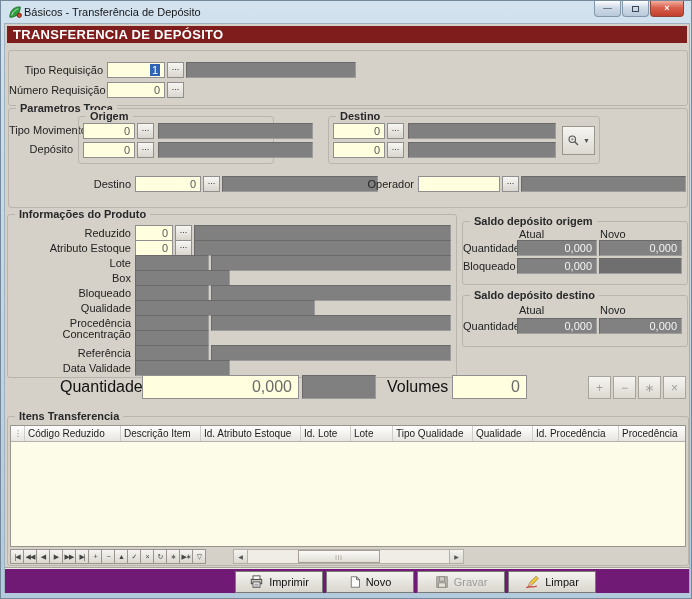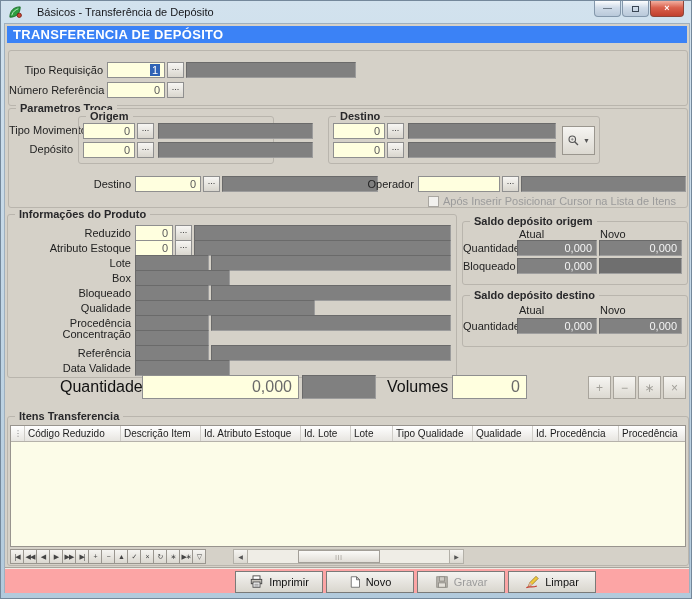--- a/index.html
+++ b/index.html
@@ -2,33 +2,33 @@
 <html><head>
 <meta charset="utf-8">
 <style>
   * { box-sizing: border-box; margin: 0; padding: 0; }
   html,body { background:#8ea4b4; }
   body { font-family:"Liberation Sans", sans-serif; font-size:11px; color:#1a1a1a; }
   .win { position:relative; width:692px; height:599px; background:linear-gradient(#d2e2ee,#b2cadc);
          border:1px solid #74889b; overflow:hidden; }
   
   .titlebar { position:absolute; left:0; top:0; right:0; height:22px; display:flex; align-items:center;
-              padding-left:7px; gap:14px; }
+              padding-left:7px; gap:1px; }
   .title-text { font-size:11px; color:#15161a; }
   .winbtns { position:absolute; right:7px; top:0; display:flex; gap:1px; }
   .wbtn { width:27px; height:16px; border:1px solid #8397ab; border-top:none; border-radius:0 0 4px 4px;
           background:linear-gradient(#fdfeff,#cfdbe8 45%,#b9c9da); display:flex; align-items:center;
           justify-content:center; font-size:9px; color:#3a4654; line-height:1; }
   .wbtn.close { width:34px; background:linear-gradient(#f3b0a0,#d9604c 45%,#c1402e); color:#fff;
                 border-color:#8f4438; font-weight:bold; }
   .maxbox { width:7px; height:6px; border:1px solid #3a4654; display:inline-block; }
   
   .content { position:absolute; left:3px; top:22px; width:686px; height:570px; background:#d5d1c8;
              border:1px solid #9fb0bf; }
-  .appheader { position:absolute; left:2px; top:2px; width:680px; height:17px; background:#3b82f6;
+  .appheader { position:absolute; left:2px; top:2px; width:680px; height:17px; background:#7f1d1d;
                color:#fff; font-weight:bold; font-size:13px; display:flex; align-items:center;
                padding-left:6px; letter-spacing:.3px; }
   
   .grp { position:absolute; border:1px solid #b9b5ad; border-radius:3px; }
   .gtitle { position:absolute; top:-7px; left:7px; background:#d5d1c8; padding:0 4px; font-weight:bold;
             font-size:11px; color:#28282a; white-space:nowrap; }
   .lbl { position:absolute; text-align:right; white-space:nowrap; color:#222; }
   .ylw { position:absolute; height:16px; background:#ffffdf; border:1px solid #8f8f8f;
          text-align:right; padding:1px 4px 0 2px; color:#5a5a5a; overflow:hidden; }
   .sel { background:#2f63b5; color:#fff; padding:0 2px; }
@@ -69,21 +69,21 @@
             color:#444; letter-spacing:-1px; white-space:nowrap; overflow:hidden; }
   .hscroll { position:absolute; height:15px; background:#efede6; border:1px solid #b3b0a8; display:flex; }
   .harrow { width:14px; height:13px; background:linear-gradient(#f5f4f1,#dbd8d0); border-right:1px solid #b3b0a8;
             font-size:6px; display:flex; align-items:center; justify-content:center; color:#555; }
   .harrow.r { border-right:none; border-left:1px solid #b3b0a8; }
   .htrack { position:relative; flex:1; }
   .hthumb { position:absolute; left:50px; top:0; width:82px; height:13px;
             background:linear-gradient(#fbfaf8,#e2dfd8); border:1px solid #a39f98; font-size:6px;
             color:#8a867e; display:flex; align-items:center; justify-content:center; letter-spacing:1px; }
   
-  .footer { position:absolute; left:0; top:543px; width:684px; height:26px; background:#fca5a5;
+  .footer { position:absolute; left:0; top:543px; width:684px; height:26px; background:#701a75;
             border-top:1px solid #a8a49c; box-shadow:inset 0 1px 0 #eeebe5; }
   .fbtn { position:absolute; top:3px; width:88px; height:22px; background:linear-gradient(#f4f3f0,#d9d6ce);
           border:1px solid #7a7a78; display:flex; align-items:center; justify-content:center; gap:5px;
           font-size:11px; color:#111; }
   .fbtn.disabled { color:#9b9b9b; }
   .icon { display:inline-flex; }
 </style>
 </head>
 <body>
 
@@ -109,21 +109,21 @@
 
   <div class="content">
 
     <div class="appheader">TRANSFERENCIA DE DEPÓSITO</div>
 
     <div class="grp" style="left:3px;top:26px;width:680px;height:56px">
       <div class="lbl" style="left:0;top:13px;width:94px">Tipo Requisição</div>
       <div class="ylw" style="left:98px;top:11px;width:58px"><span class="sel">1</span></div>
       <div class="dots" style="left:158px;top:11px">...</div>
       <div class="ro" style="left:177px;top:11px;width:170px"></div>
-      <div class="lbl" style="left:0;top:33px;width:94px">Número Referência</div>
+      <div class="lbl" style="left:0;top:33px;width:94px">Número Requisição</div>
       <div class="ylw" style="left:98px;top:31px;width:58px">0</div>
       <div class="dots" style="left:158px;top:31px">...</div>
     </div>
 
     <div class="grp" style="left:3px;top:84px;width:680px;height:100px">
       <span class="gtitle">Parametros Troca</span>
       <div class="lbl" style="left:0;top:15px;width:64px">Tipo Movimento</div>
       <div class="lbl" style="left:0;top:34px;width:64px">Depósito</div>
 
       <div class="grp" style="left:69px;top:7px;width:196px;height:48px">
@@ -158,24 +158,20 @@
       </div>
 
       <div class="lbl" style="left:54px;top:69px;width:68px">Destino</div>
       <div class="ylw" style="left:126px;top:67px;width:66px">0</div>
       <div class="dots" style="left:194px;top:67px">...</div>
       <div class="ro" style="left:213px;top:67px;width:156px"></div>
       <div class="lbl" style="left:337px;top:69px;width:68px">Operador</div>
       <div class="ylw" style="left:409px;top:67px;width:82px"></div>
       <div class="dots" style="left:493px;top:67px">...</div>
       <div class="ro" style="left:512px;top:67px;width:165px"></div>
-      <div class="chk" style="left:419px;top:86px">
-        <span class="chkbox"></span>
-        <span>Após Inserir Posicionar Cursor na Lista de Itens</span>
-      </div>
     </div>
 
     <div class="grp" style="left:2px;top:190px;width:450px;height:164px">
       <span class="gtitle">Informações do Produto</span>
 
       <div class="lbl" style="left:0;top:12px;width:123px">Reduzido</div>
       <div class="ylw" style="left:127px;top:10px;width:38px">0</div>
       <div class="dots" style="left:167px;top:10px">...</div>
       <div class="ro" style="left:186px;top:10px;width:257px"></div>
 

